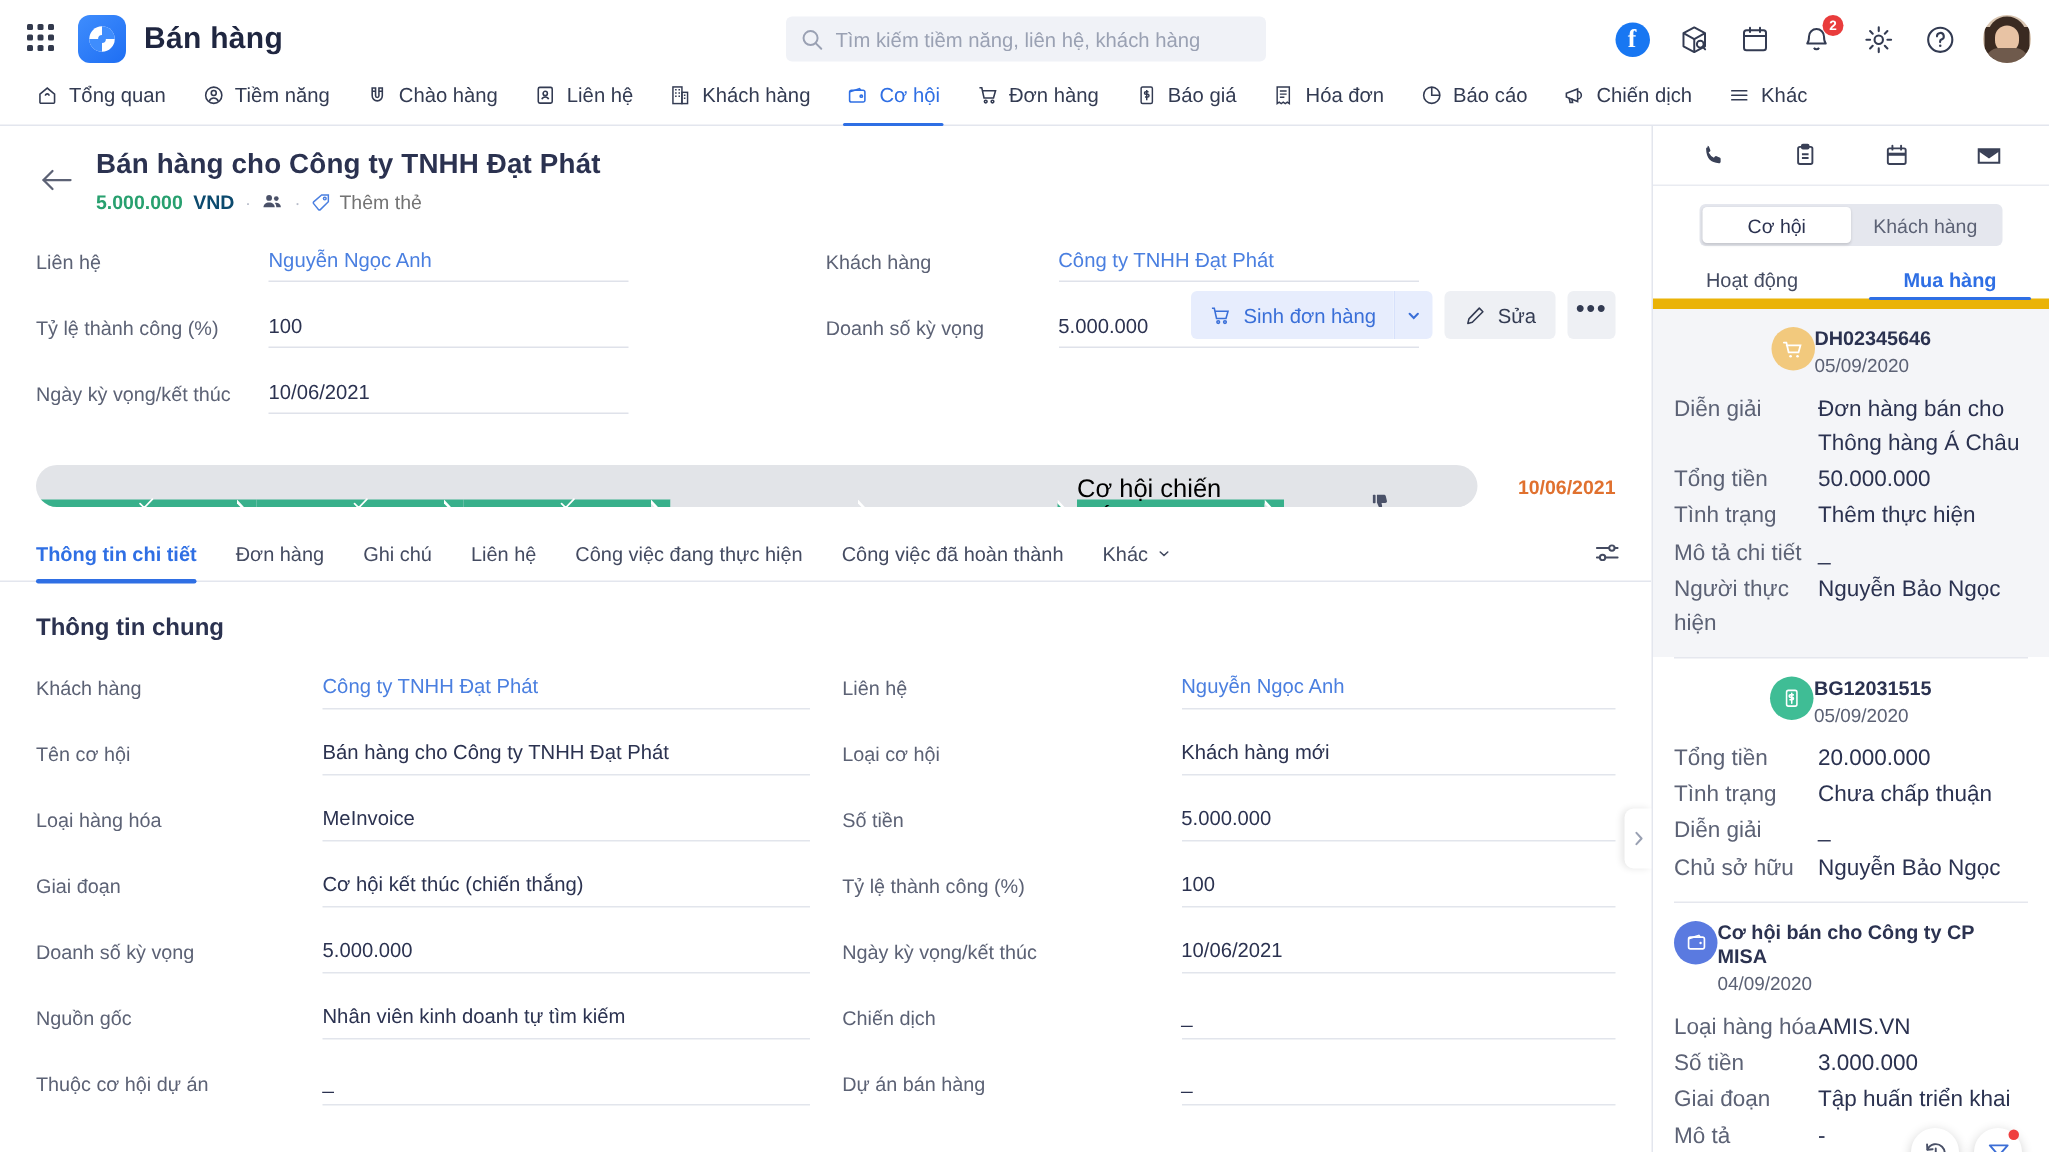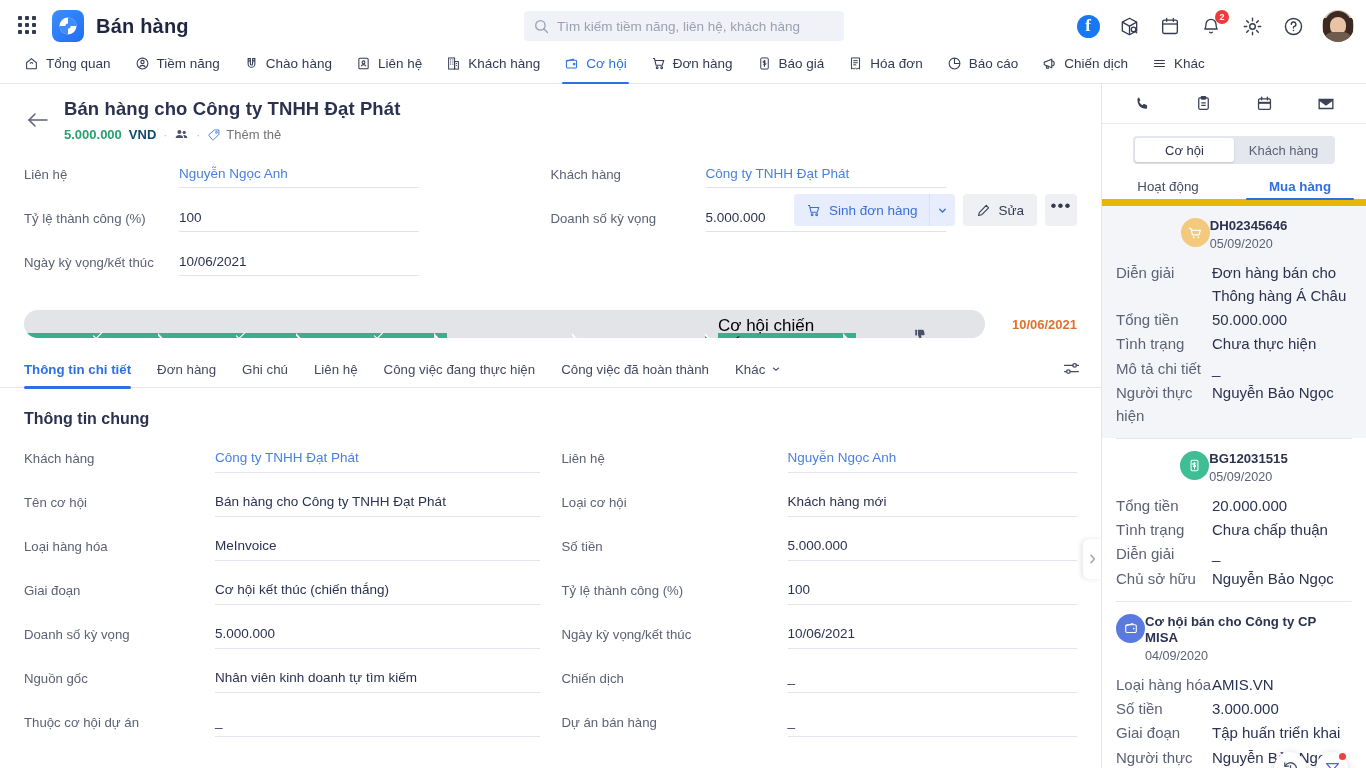--- a/index.html
+++ b/index.html
@@ -767,21 +767,21 @@
         <div class="crow">
           <div class="ck">Diễn giải</div>
           <div class="cv">Đơn hàng bán cho Thông hàng Á Châu</div>
         </div>
         <div class="crow">
           <div class="ck">Tổng tiền</div>
           <div class="cv">50.000.000</div>
         </div>
         <div class="crow">
           <div class="ck">Tình trạng</div>
-          <div class="cv">Chưa thực hiện</div>
+          <div class="cv">Thêm thực hiện</div>
         </div>
         <div class="crow">
           <div class="ck">Mô tả chi tiết</div>
           <div class="cv">_</div>
         </div>
         <div class="crow">
           <div class="ck">Người thực hiện</div>
           <div class="cv">Nguyễn Bảo Ngọc</div>
         </div>
       </div>
@@ -841,20 +841,24 @@
         </div>
         <div class="crow">
           <div class="ck">Số tiền</div>
           <div class="cv">3.000.000</div>
         </div>
         <div class="crow">
           <div class="ck">Giai đoạn</div>
           <div class="cv">Tập huấn triển khai</div>
         </div>
         <div class="crow">
+          <div class="ck">Mô tả</div>
+          <div class="cv">-</div>
+        </div>
+        <div class="crow">
           <div class="ck">Người thực hiện</div>
           <div class="cv">Nguyễn Bảo Ngọc</div>
         </div>
       </div>
     </div>
 
     <div class="fabs">
       <div class="fab">
         <svg width="17" height="17" viewBox="0 0 20 20" fill="none" stroke="#4a5168" stroke-width="1.5" stroke-linecap="round" stroke-linejoin="round">
           <path d="M3.6 7.4A7 7 0 1 1 3 10.6"></path>

